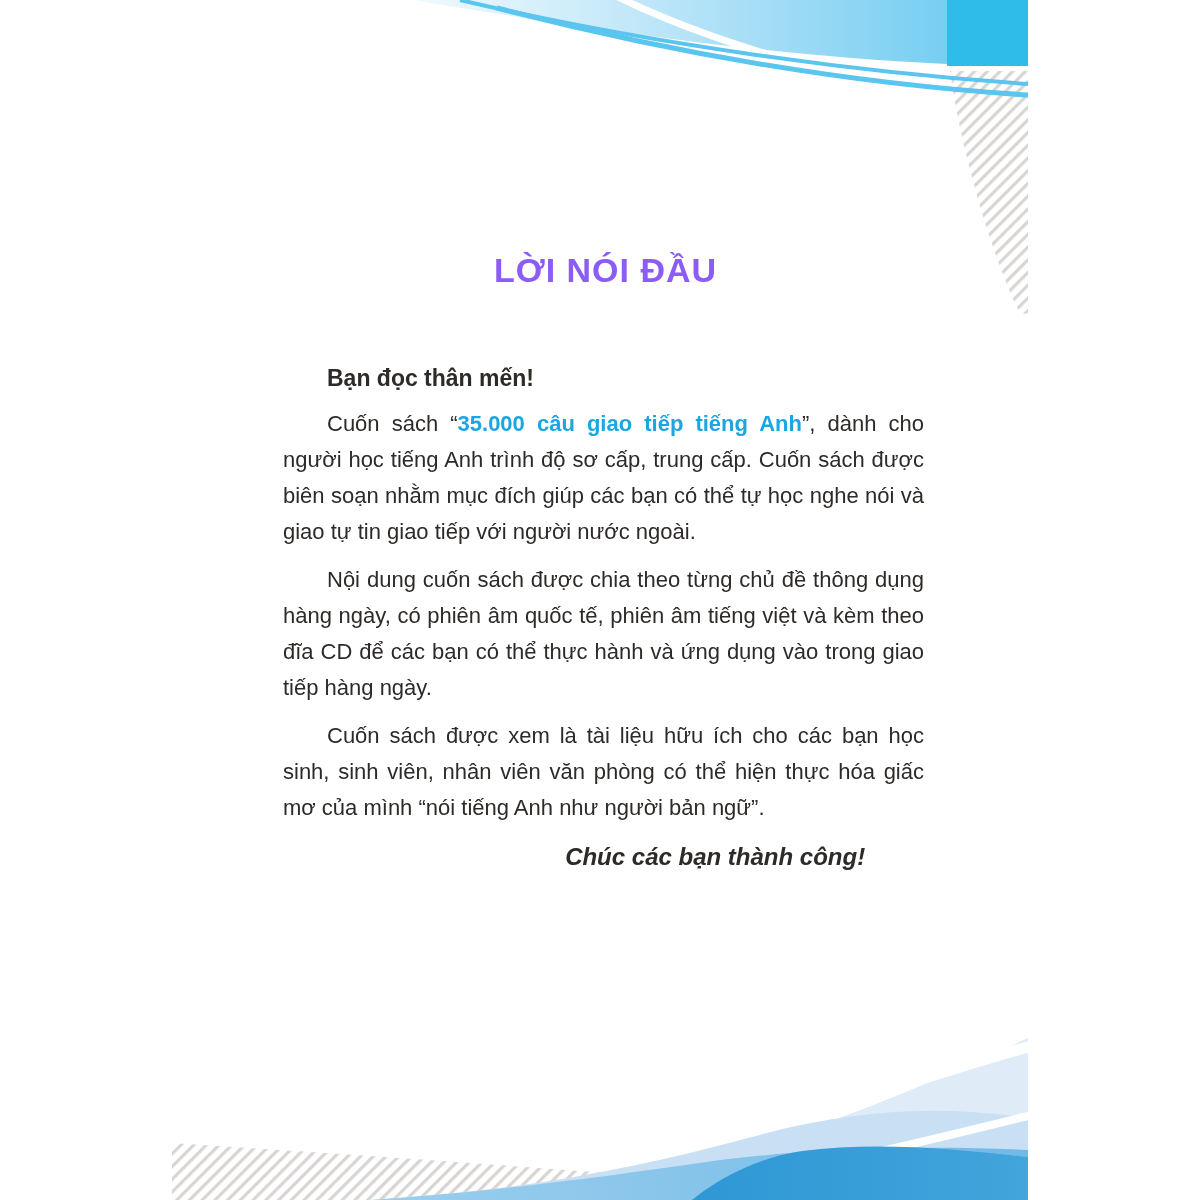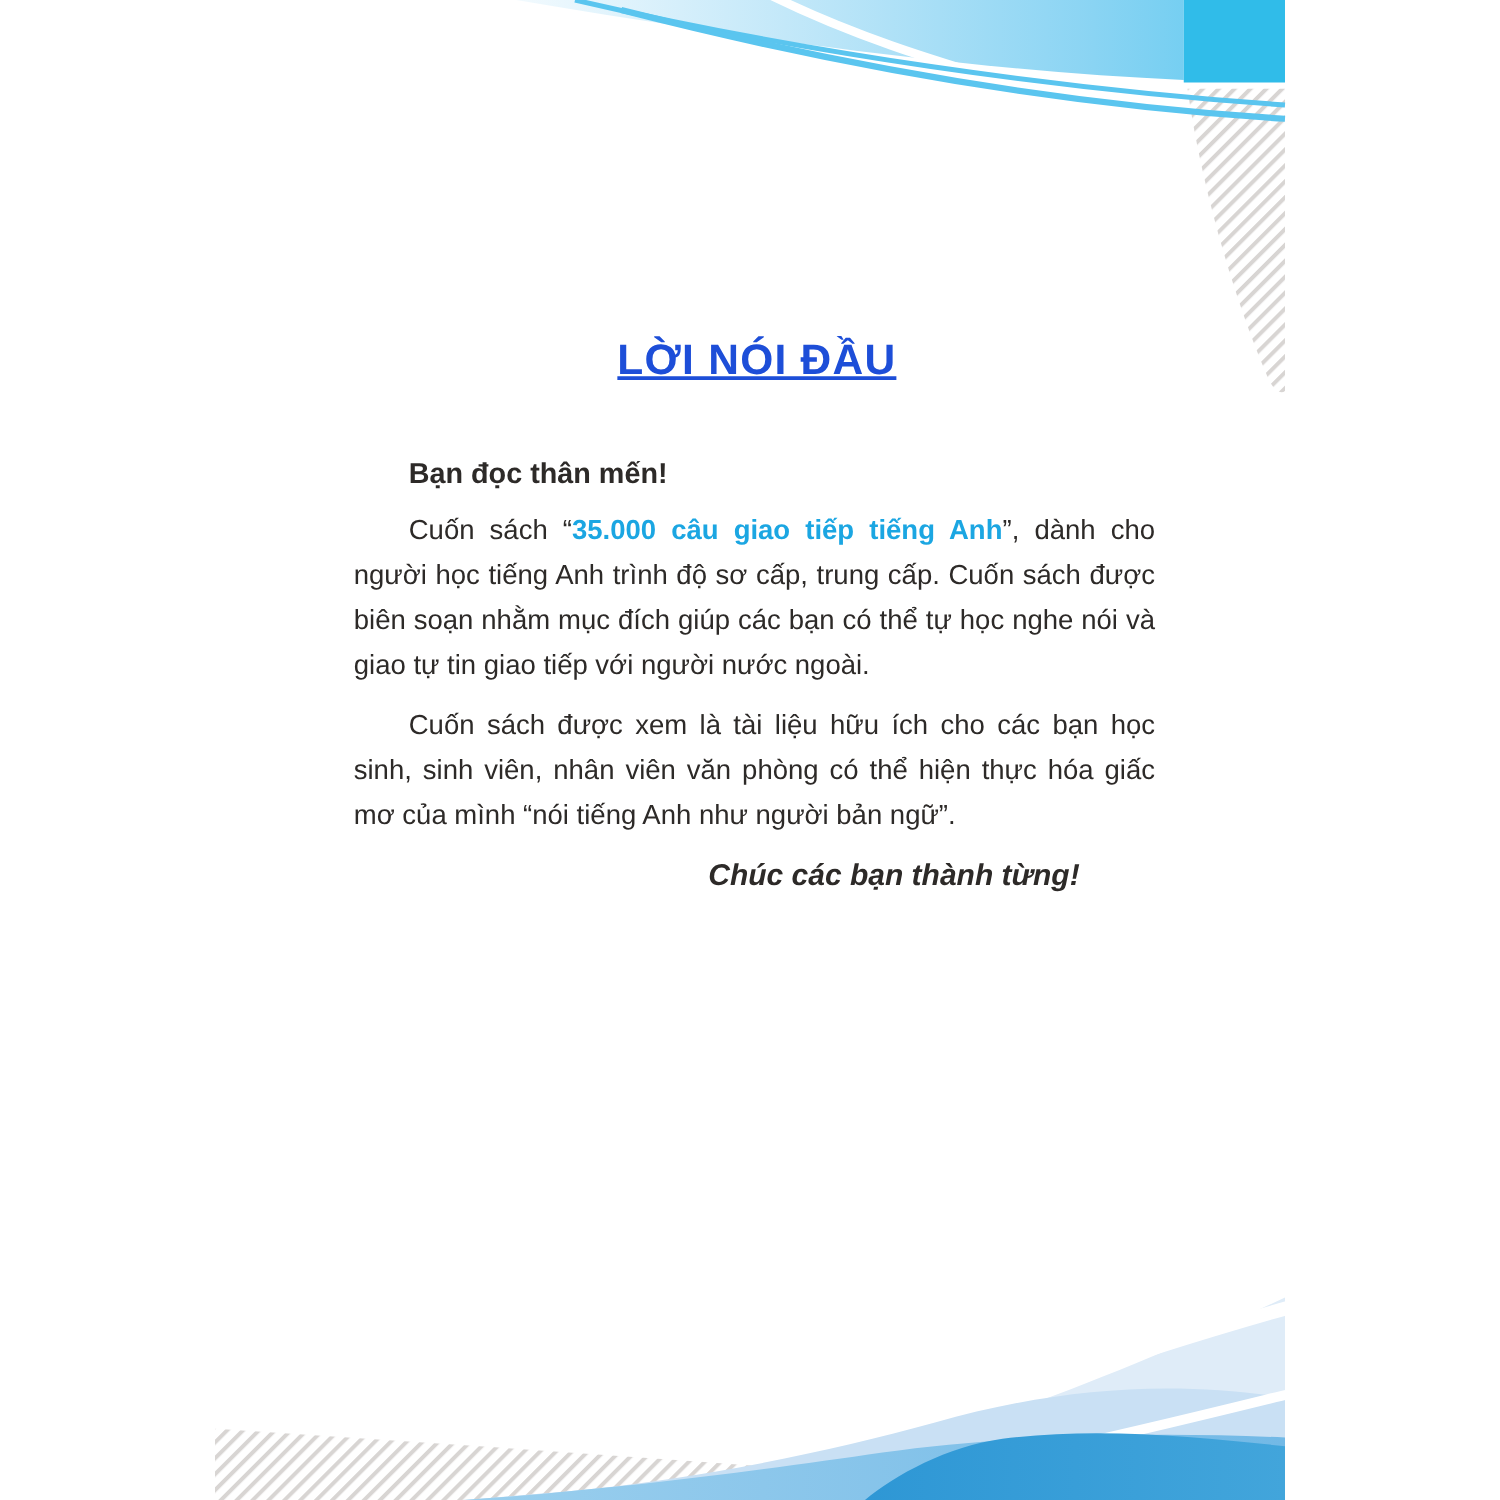--- a/index.html
+++ b/index.html
@@ -6,25 +6,24 @@
   .canvas{
     position:relative;
     width:1200px;height:1200px;
     background:#ffffff;
     overflow:hidden;
     font-family:"Liberation Sans","DejaVu Sans",sans-serif;
     color:#2d2a28;
   }
   .decor-svg{position:absolute;inset:0;width:1200px;height:1200px;display:block;}
   .page-title{
-    position:absolute;left:283px;top:246px;width:645px;
+    position:absolute;left:283px;top:228px;width:645px;
     text-align:center;
     font-size:34px;font-weight:700;letter-spacing:1px;
-    color:#1d4ed8;
-    text-decoration:underline;
+    color:#8b5cf6;
   }
   .text-col{
     position:absolute;left:283px;top:360px;width:645px;
     font-size:22px;line-height:36px;
   }
   .greeting{
     font-weight:700;
     text-indent:44px;
     margin:0 0 10px 0;
     font-size:23px;
@@ -94,21 +93,22 @@
     </g>
   </svg>
 
   <h1 class="page-title">LỜI NÓI ĐẦU</h1>
 
   <div class="text-col">
     <p class="greeting">Bạn đọc thân mến!</p>
 
     <p class="para"><span>Cuốn sách “</span><span class="book-title">35.000 câu giao tiếp tiếng Anh</span><span>”, dành cho người học tiếng Anh trình độ sơ cấp, trung cấp. Cuốn sách được biên soạn nhằm mục đích giúp các bạn có thể tự học nghe nói và giao tự tin giao tiếp với người nước ngoài.</span></p>
 
+    <p class="para">Nội dung cuốn sách được chia theo từng chủ đề thông dụng hàng ngày, có phiên âm quốc tế, phiên âm tiếng việt và kèm theo đĩa CD để các bạn có thể thực hành và ứng dụng vào trong giao tiếp hàng ngày.</p>
 
     <p class="para">Cuốn sách được xem là tài liệu hữu ích cho các bạn học sinh, sinh viên, nhân viên văn phòng có thể hiện thực hóa giấc mơ của mình “nói tiếng Anh như người bản ngữ”.</p>
 
     <div class="closing">
-      <div>Chúc các bạn thành từng!</div>
+      <div>Chúc các bạn thành công!</div>
     </div>
   </div>
 
 </div>
 
 </body></html>

